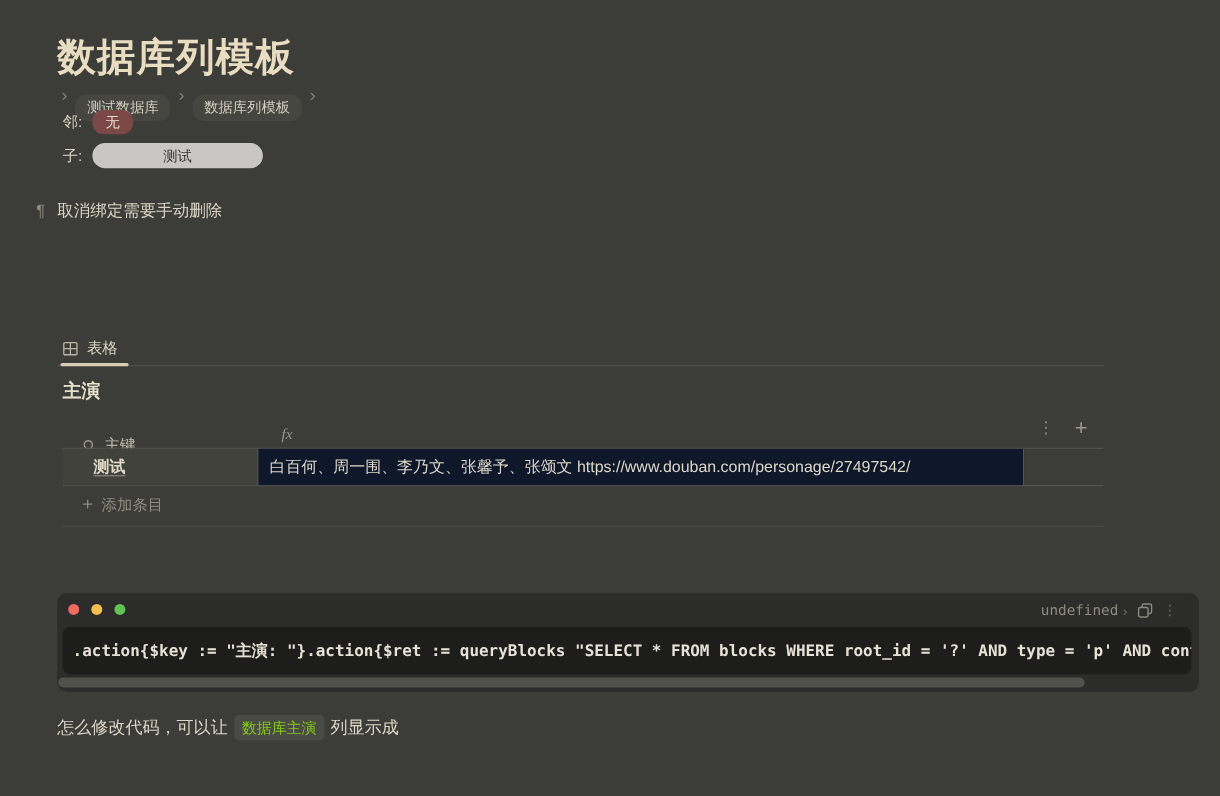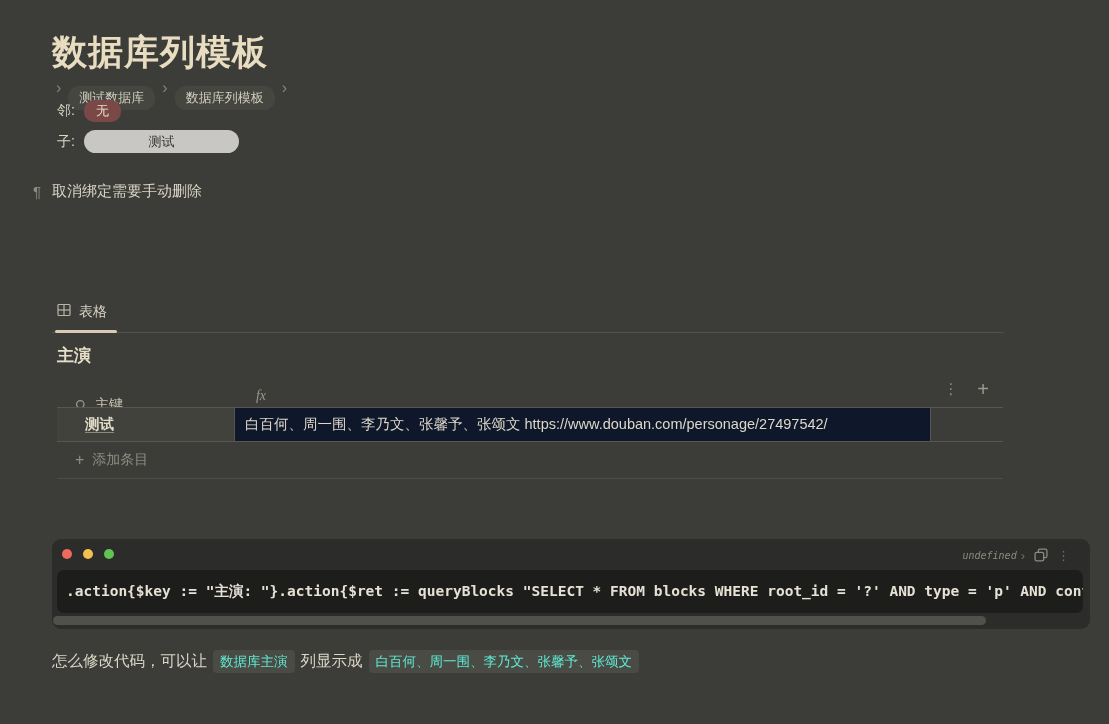--- a/index.html
+++ b/index.html
@@ -25,21 +25,21 @@
     padding:2px 12px; font-size:13px; }
   .pill-child { background:#c8c7c4; color:#35362f; border-radius:12px; width:155px;
     height:23px; line-height:23px; text-align:center; font-size:13px; }
   
   .note { position:absolute; left:33px; top:182px; display:flex; align-items:center;
     gap:11px; font-size:15px; color:#d9d4c5; }
   .pilcrow { color:#8f8d83; font-size:15px; }
   
   .db { position:absolute; left:52px; top:303px; width:952px; height:176px; }
   .db-tab { position:absolute; left:5px; top:0; height:27px; display:flex;
-    align-items:flex-start; gap:8px; font-size:14px; color:#d8d3c3; cursor:pointer; }
+    align-items:center; gap:8px; font-size:14px; color:#d8d3c3; cursor:pointer; }
   .db-tab .icon { color:#b9b5a6; display:flex; }
   .db-tab-underline { position:absolute; left:3px; top:27px; width:62px; height:3px;
     background:#d9ccb2; border-radius:2px; z-index:2; }
   .db-divider { position:absolute; left:0; top:29px; width:952px; height:1px;
     background:#51524a; }
   .db-title { position:absolute; left:5px; top:41px; font-size:17px; font-weight:bold;
     color:#e6dfca; }
   .db-header { position:absolute; left:0; top:69px; width:952px; height:34px; }
   .colhead { position:absolute; top:16px; height:34px; display:flex; align-items:center;
     gap:7px; color:#c9c4b4; font-size:14px; }
@@ -69,35 +69,35 @@
     font-size:14px; border-bottom:1px solid #4c4d45; cursor:pointer; }
   .db-addrow .plus { font-size:16px; font-weight:300; }
   
   .code-block { position:absolute; left:52px; top:539px; width:1038px; height:90px;
     background:#2c2c2a; border-radius:9px; }
   .dot { position:absolute; top:10px; width:10px; height:10px; border-radius:50%; }
   .dot.r { left:10px; } .dot.y { left:31px; } .dot.g { left:52px; }
   .code-head-right { position:absolute; right:20px; top:5px; height:22px; display:flex;
     align-items:center; gap:9px; }
   .code-lang { font-family:"DejaVu Sans Mono","Liberation Mono",monospace;
-    font-size:10px; color:#8c8b81; cursor:pointer;font-style:italic; }
+    font-size:13px; color:#8c8b81; cursor:pointer; }
   .code-lang-chevron { color:#6f6e66; font-size:13px; margin-left:-5px; }
   .copy-icon { color:#8c8b81; display:flex; cursor:pointer; }
   .code-more { color:#6f6e66; font-size:13px; cursor:pointer; }
   .code-panel { position:absolute; left:5px; top:31px; width:1026px; height:43px;
     background:#1d1d1b; border-radius:7px; overflow:hidden; }
   .code-panel pre { margin:0; padding:12px 0 0 9px; white-space:pre;
     font-family:"DejaVu Sans Mono","Liberation Mono",monospace; font-size:14.5px;
     font-weight:bold; color:#e6e1d5; }
   .code-scrollbar { position:absolute; left:1px; top:77px; width:933px; height:9px;
     border-radius:5px; background:#51514b; cursor:pointer; }
   
   .question { position:absolute; left:52px; top:650px; display:flex; align-items:center;
     gap:6px; font-size:15.5px; color:#dcd7c8; white-space:nowrap;text-align:center; }
-  .inline-code { background:#4a4b45; color:#5eead4; border-radius:4px; padding:2.5px 7px;
+  .inline-code { background:#4a4b45; color:#84cc16; border-radius:4px; padding:2.5px 7px;
     font-size:13.5px; }
 </style>
 </head>
 <body>
 
 <h1 class="doc-title">数据库列模板</h1>
 
 <div class="breadcrumb">
   <span class="crumb-sep">›</span>
   <span class="crumb-pill">测试数据库</span>
@@ -188,14 +188,13 @@
   <div class="code-panel">
     <pre>.action{$key := "主演: "}.action{$ret := queryBlocks "SELECT * FROM blocks WHERE root_id = '?' AND type = 'p' AND content LIKE</pre>
   </div>
   <div class="code-scrollbar"></div>
 </div>
 
 <div class="question">
   <span>怎么修改代码，可以让</span>
   <span class="inline-code">数据库主演</span>
   <span>列显示成</span>
-  <span class="inline-code">白百何、周一围、李乃文、张馨予、张颂文</span>
 </div>
 
 </body></html>

